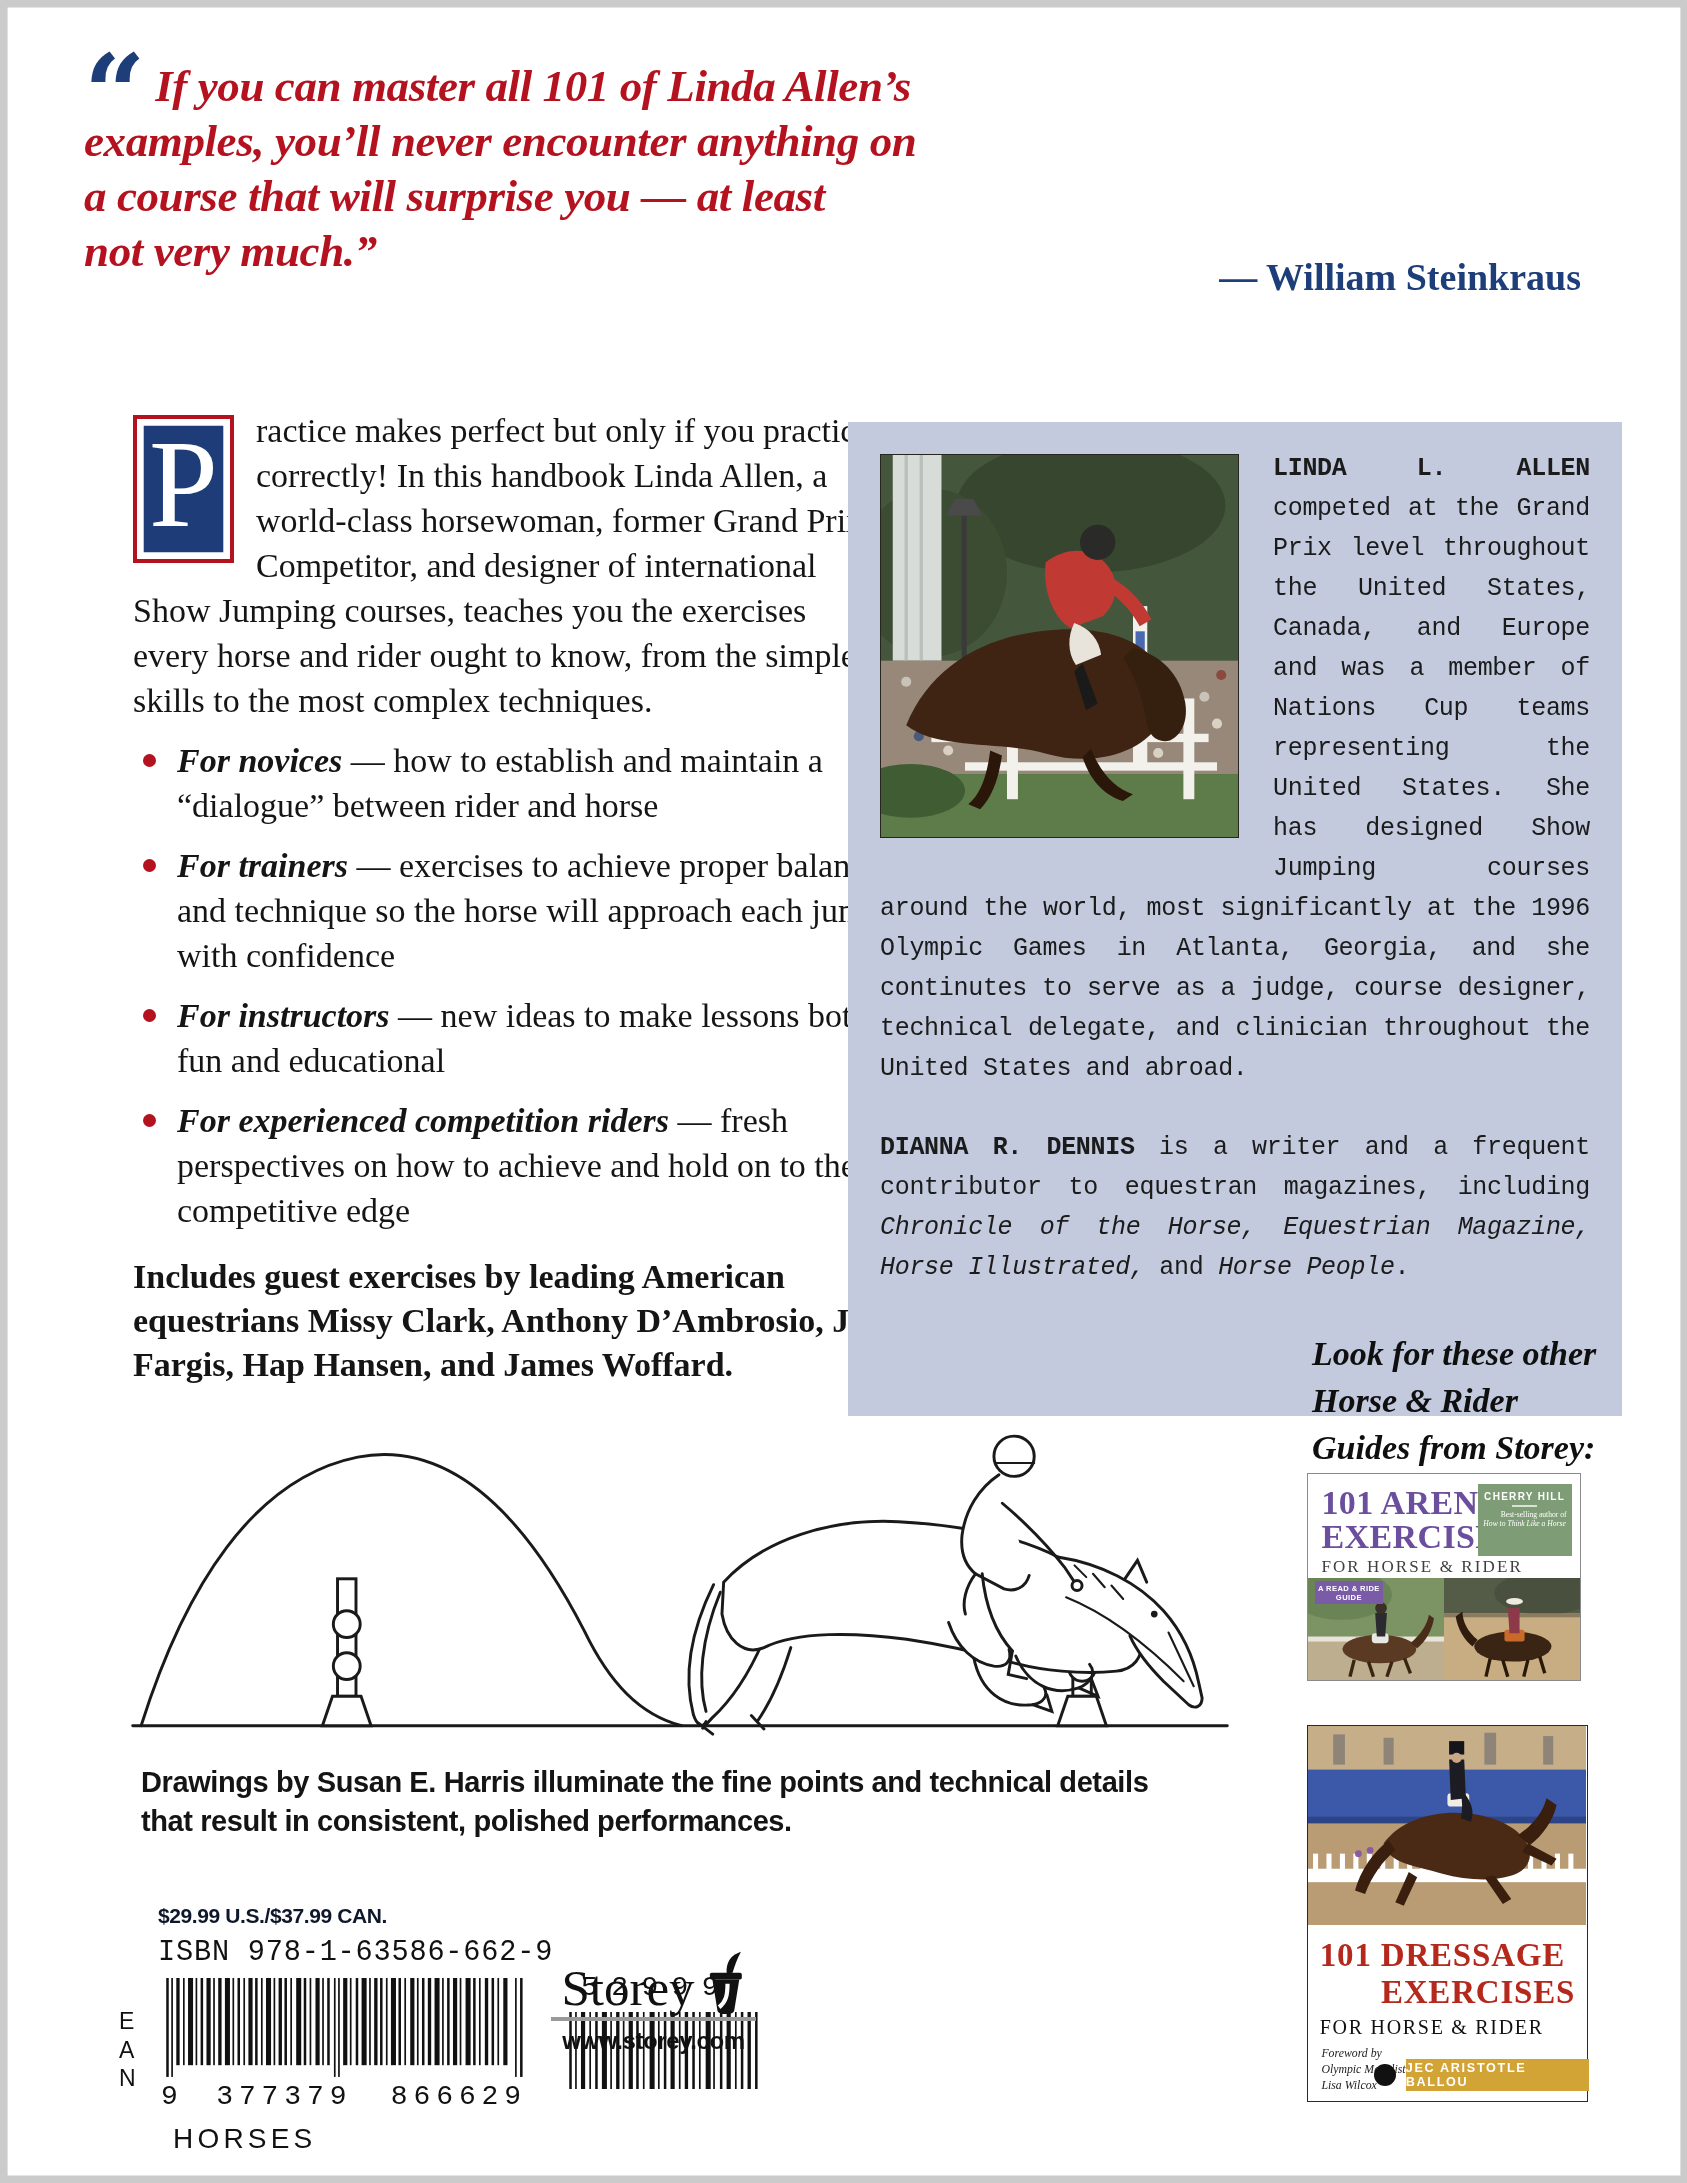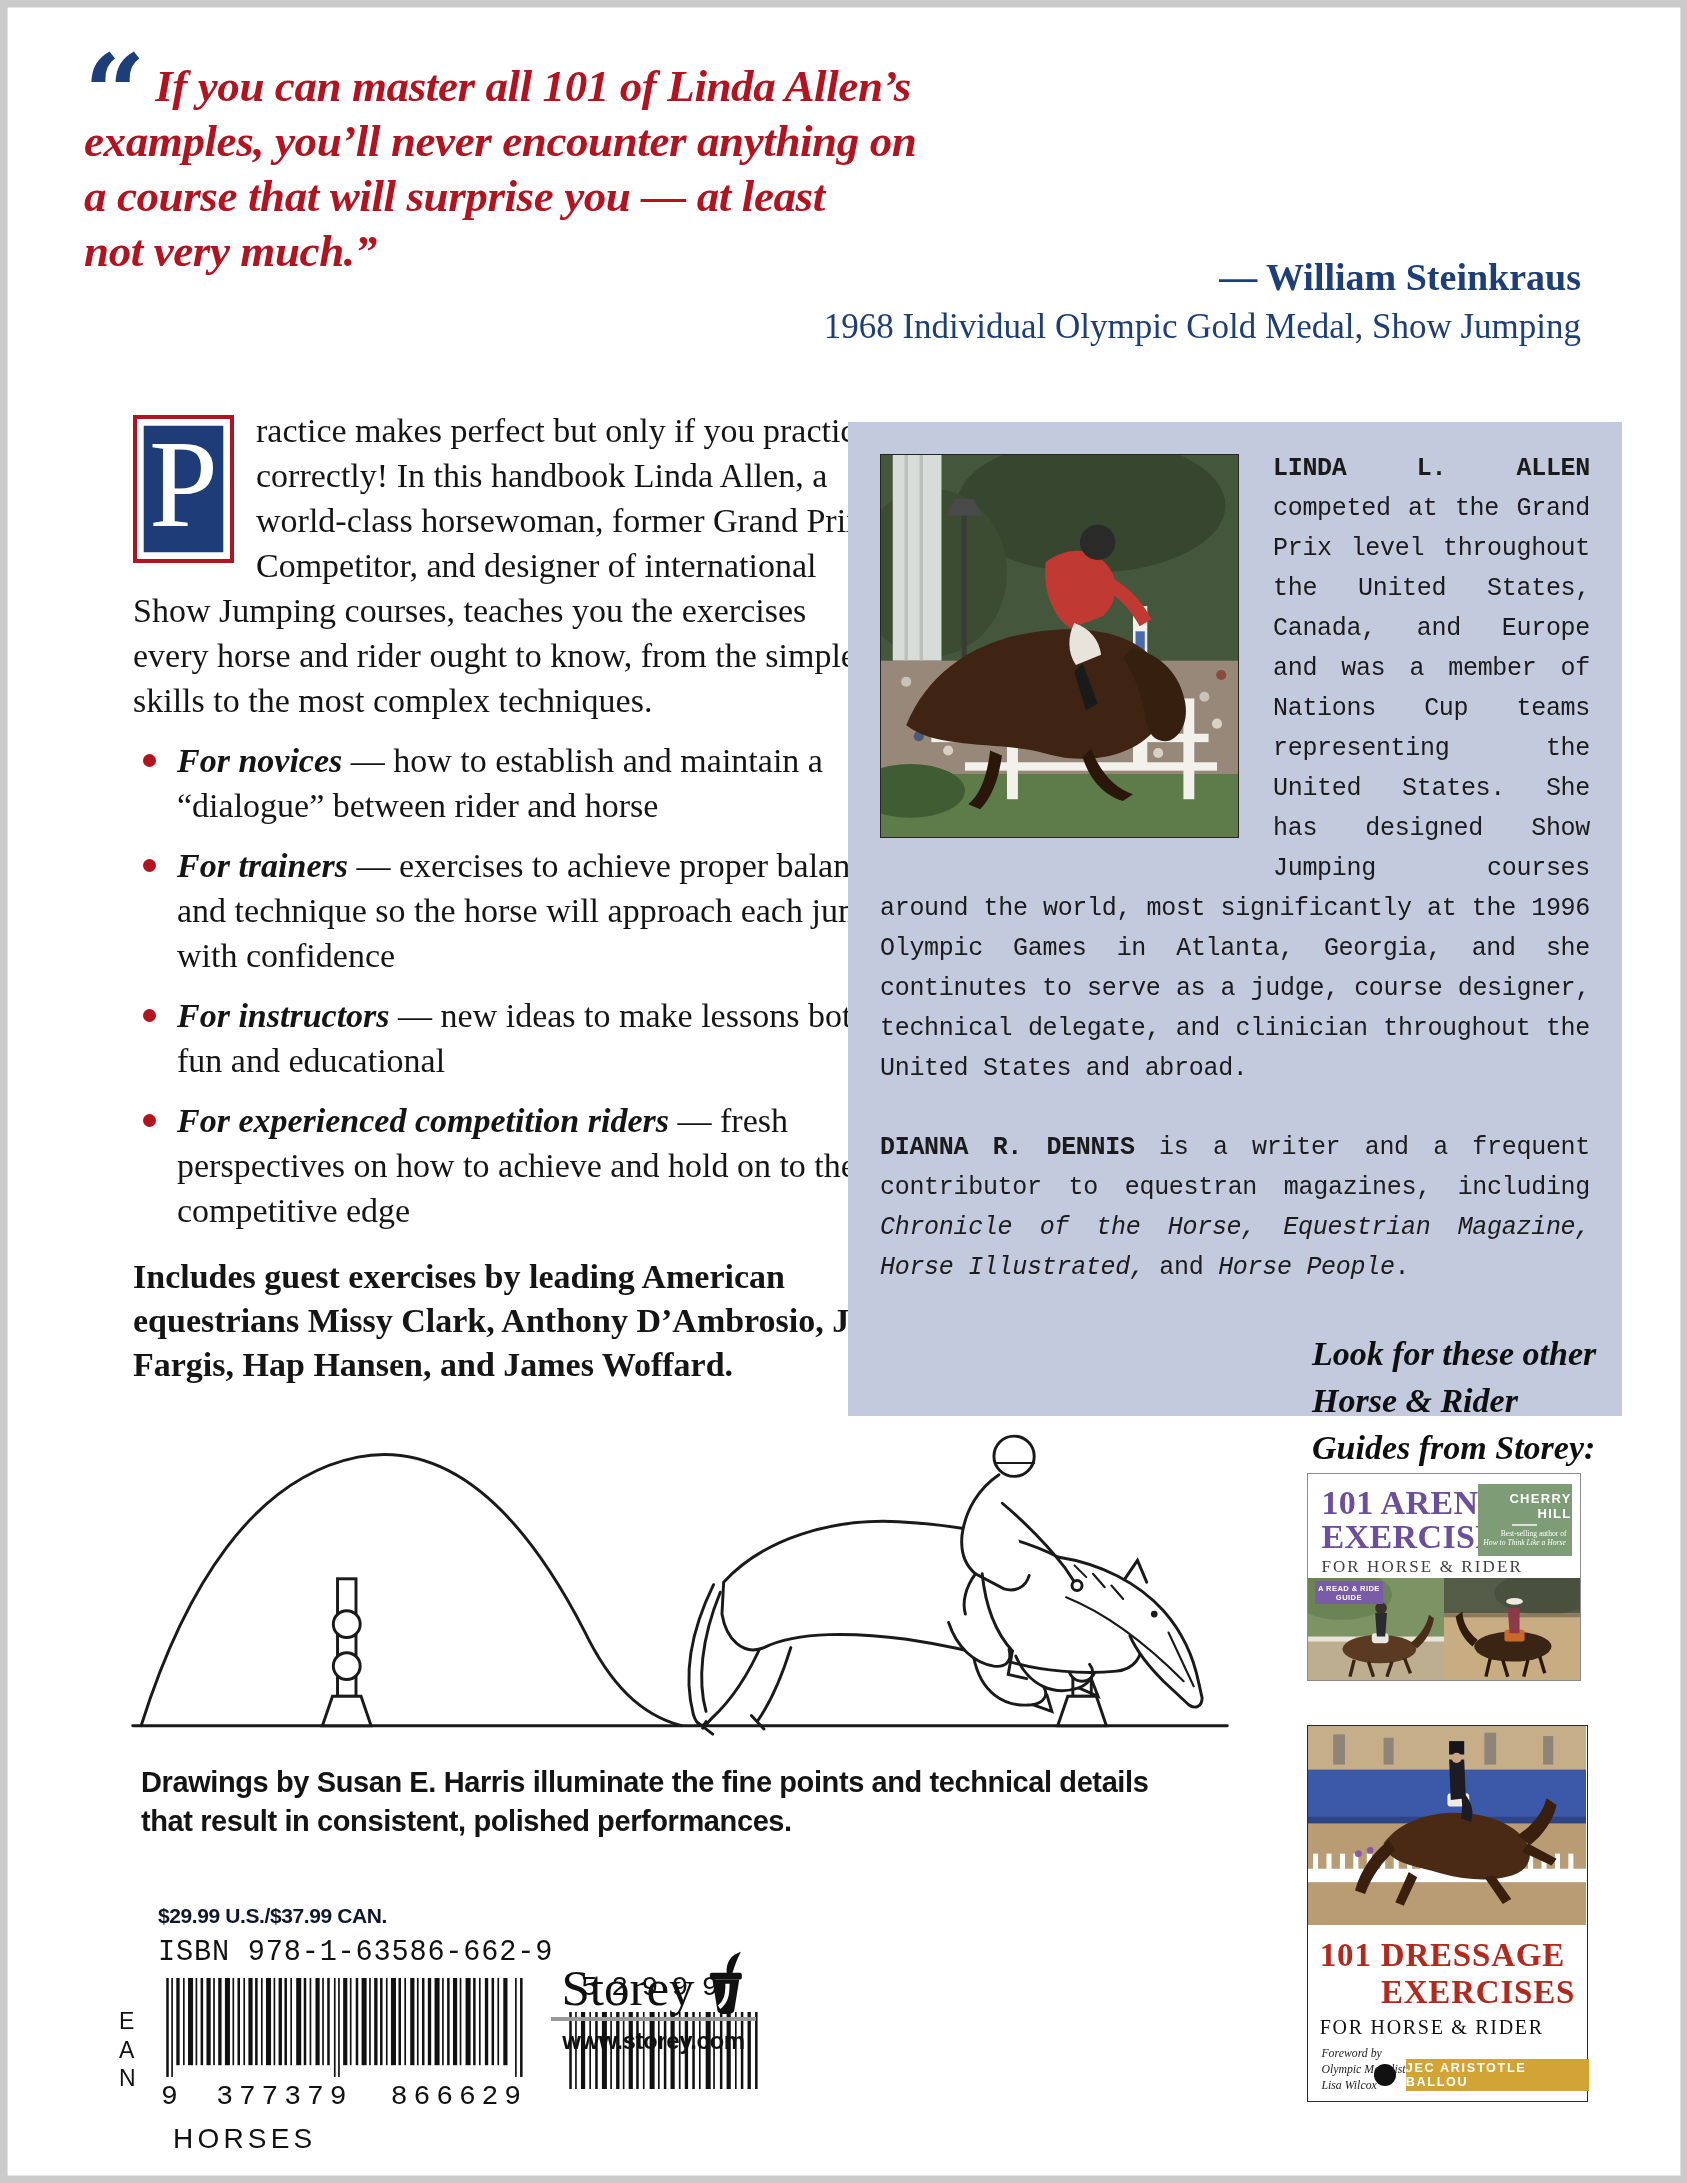--- a/index.html
+++ b/index.html
@@ -44,21 +44,21 @@
 
   
   .book1{left:1307px;top:1473px;width:272px;height:206px;background:#fff;
          border:0.8px solid #8a8a8a;font-family:"Liberation Serif",serif;}
   .b1-titles{padding:11.8px 0 0 13.4px;}
   .b1-t{font-size:34px;line-height:34px;font-weight:bold;color:#6b4f9e;letter-spacing:0.4px;}
   .b1-sub{font-size:17px;letter-spacing:2.1px;color:#3f3f3f;margin-top:3.4px;}
   .cherry-box{position:absolute;top:10px;right:8.4px;width:94px;height:72px;background:#7e9d76;
               color:#fff;text-align:center;padding-top:6.7px;box-sizing:border-box;
               font-family:"Liberation Sans",sans-serif;}
-  .cherry-name{font-size:13px;font-weight:bold;letter-spacing:1.3px;text-align:right;}
+  .cherry-name{font-size:10px;font-weight:bold;letter-spacing:1.3px;}
   .cherry-rule{width:25px;height:1.7px;background:#d9e2d5;margin:3.4px auto;}
   .cherry-l1{font-size:7.6px;font-family:"Liberation Serif",serif;margin-left:18px;}
   .cherry-l2{font-size:7.6px;font-style:italic;font-family:"Liberation Serif",serif;line-height:9.2px;}
   .b1-photos{position:absolute;bottom:0;left:0;right:0;height:102px;display:flex;}
   .badge{position:absolute;left:6.7px;top:107px;width:65px;background:#7a5ba8;color:#fff;
          font-size:7.6px;line-height:9.2px;text-align:center;padding:2.5px 1.7px;
          font-family:"Liberation Sans",sans-serif;font-weight:bold;letter-spacing:0.4px;}
 
   
   .book2{left:1307px;top:1725px;width:281px;height:377px;background:#fff;
@@ -108,21 +108,20 @@
 
 <div class="page">
 
   <div class="abs quote-block">
     <span class="qline"><span class="qmark">“</span><span>If you can master all 101 of Linda Allen’s</span></span>
     <span class="qline">examples, you’ll never encounter anything on</span>
     <span class="qline">a course that will surprise you — at least</span>
     <span class="qline">not very much.”</span>
   </div>
   <div class="abs attribution">— William Steinkraus</div>
-  <div class="abs credential">1968 Individual Olympic Gold Medal, Show Jumping</div>
 
   <div class="abs left-col">
     <div class="intro">
       <span class="dropcap">P</span><span>ractice makes perfect but only if you practice correctly! In this handbook Linda Allen, a world-class horsewoman, former Grand Prix Competitor, and designer of international Show Jumping courses, teaches you the exercises every horse and rider ought to know, from the simplest skills to the most complex techniques.</span>
     </div>
     <div class="bullet"><span class="bullet-dot"></span><span><span class="bi">For novices</span><span> — how to establish and maintain a “dialogue” between rider and horse</span></span></div>
     <div class="bullet"><span class="bullet-dot"></span><span><span class="bi">For trainers</span><span> — exercises to achieve proper balance and technique so the horse will approach each jump with confidence</span></span></div>
     <div class="bullet"><span class="bullet-dot"></span><span><span class="bi">For instructors</span><span> — new ideas to make lessons both fun and educational</span></span></div>
     <div class="bullet"><span class="bullet-dot"></span><span><span class="bi">For experienced competition riders</span><span> — fresh perspectives on how to achieve and hold on to the competitive edge</span></span></div>
     <div class="includes">Includes guest exercises by leading American equestrians Missy Clark, Anthony D’Ambrosio, Joe Fargis, Hap Hansen, and James Woffard.</div>

